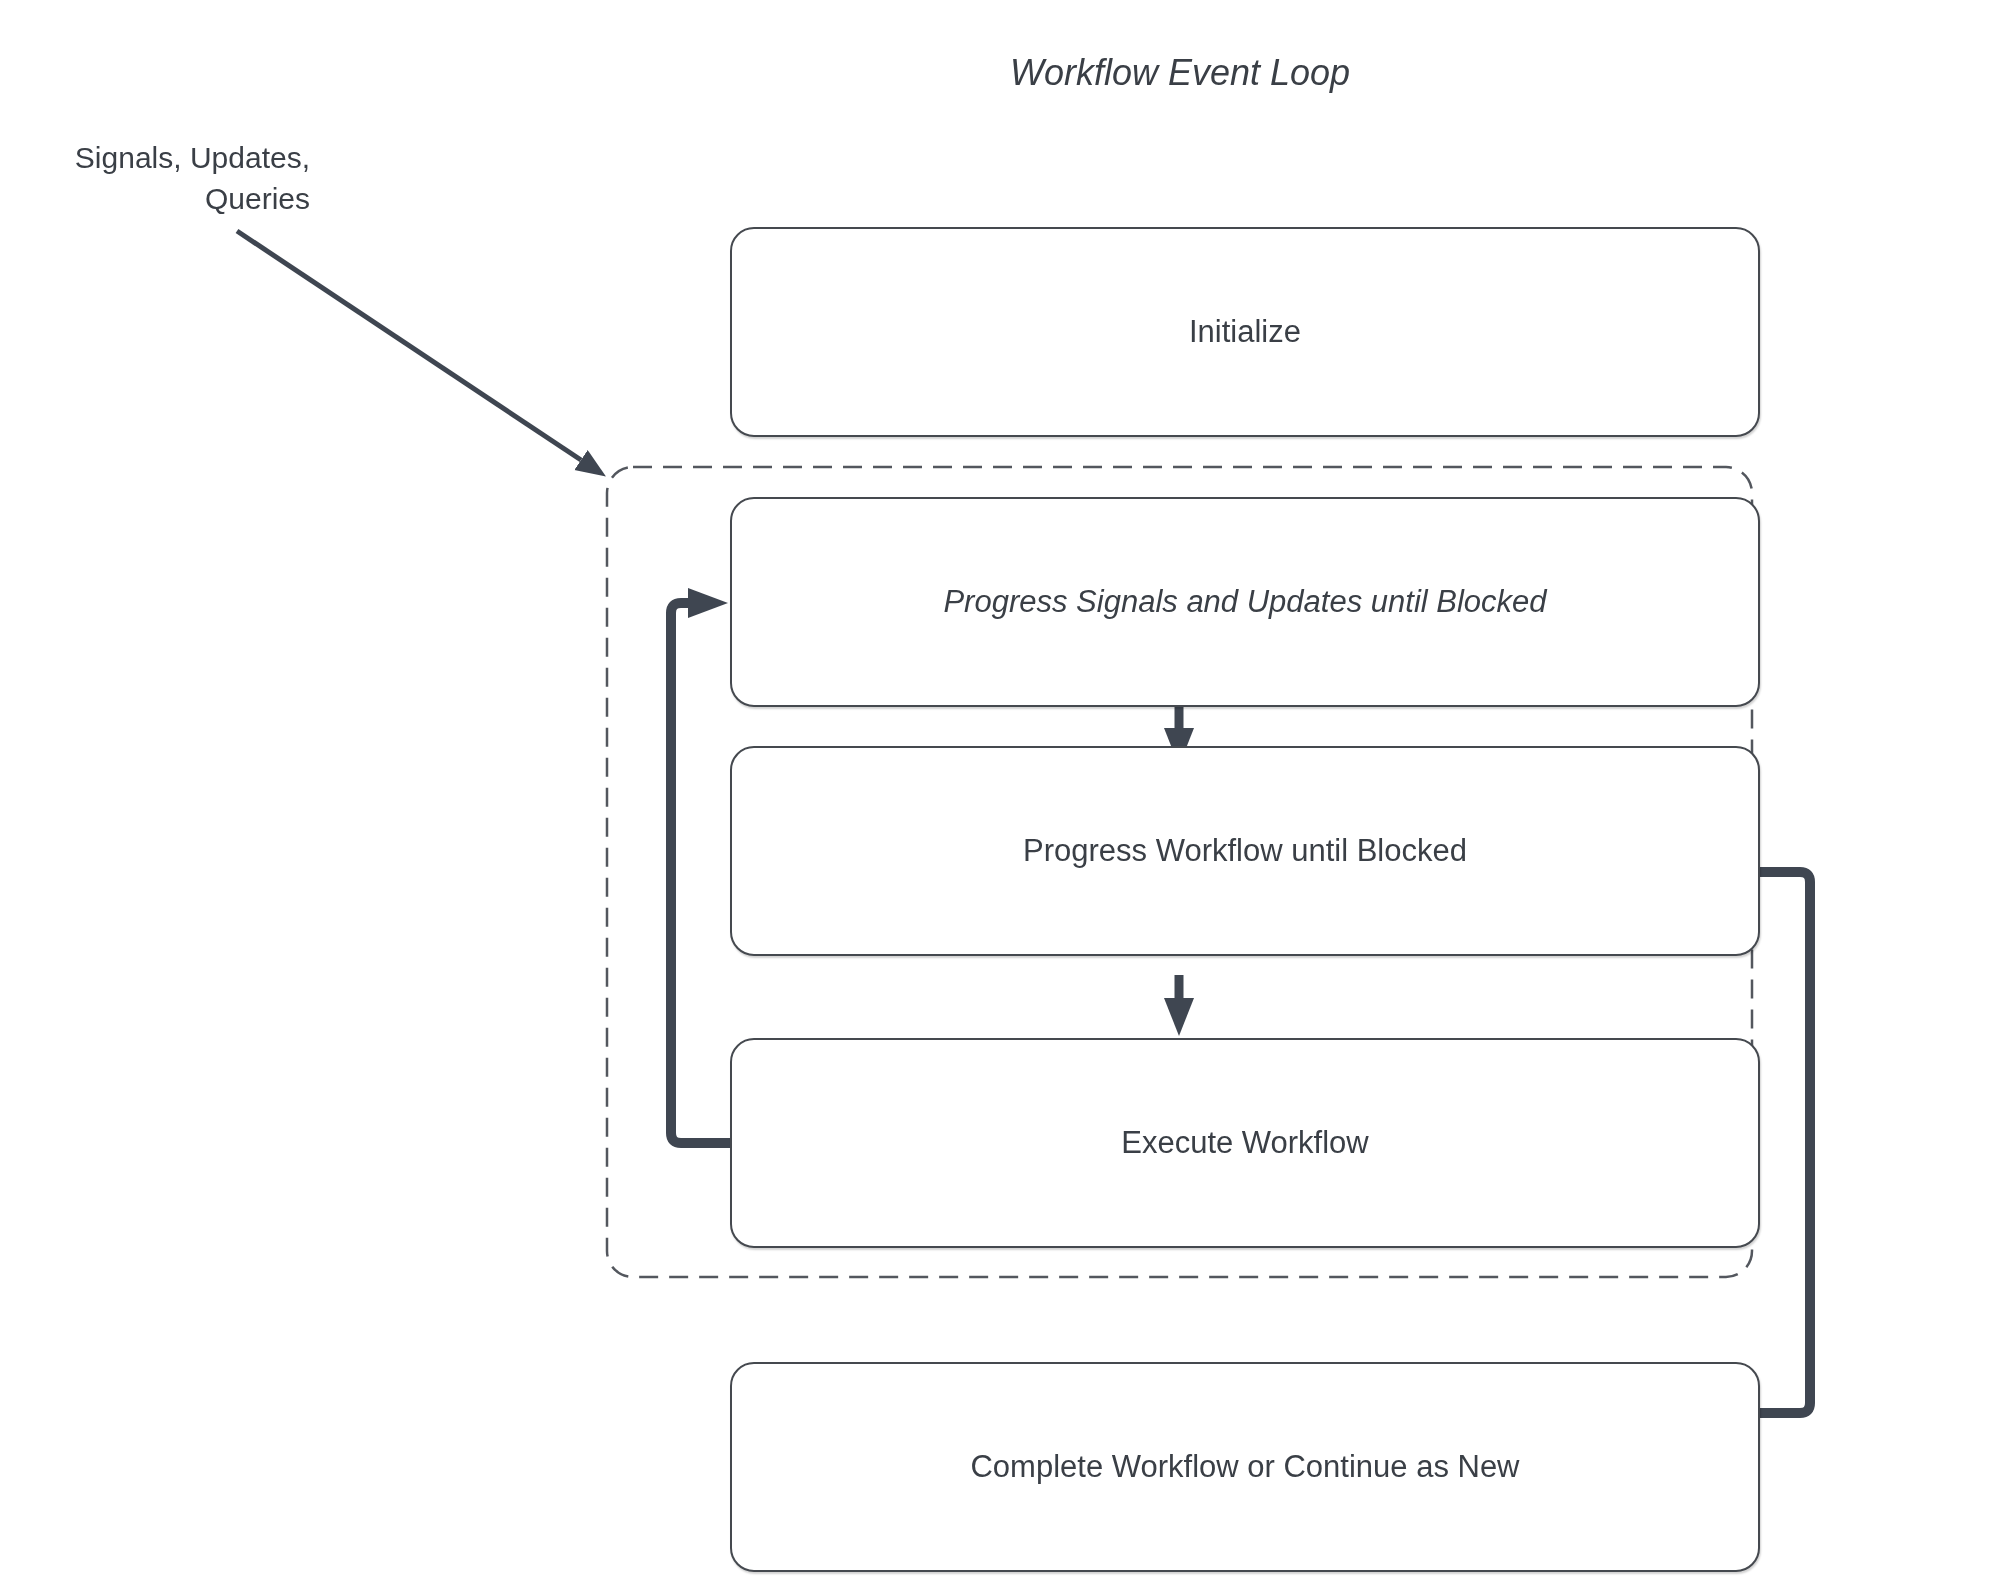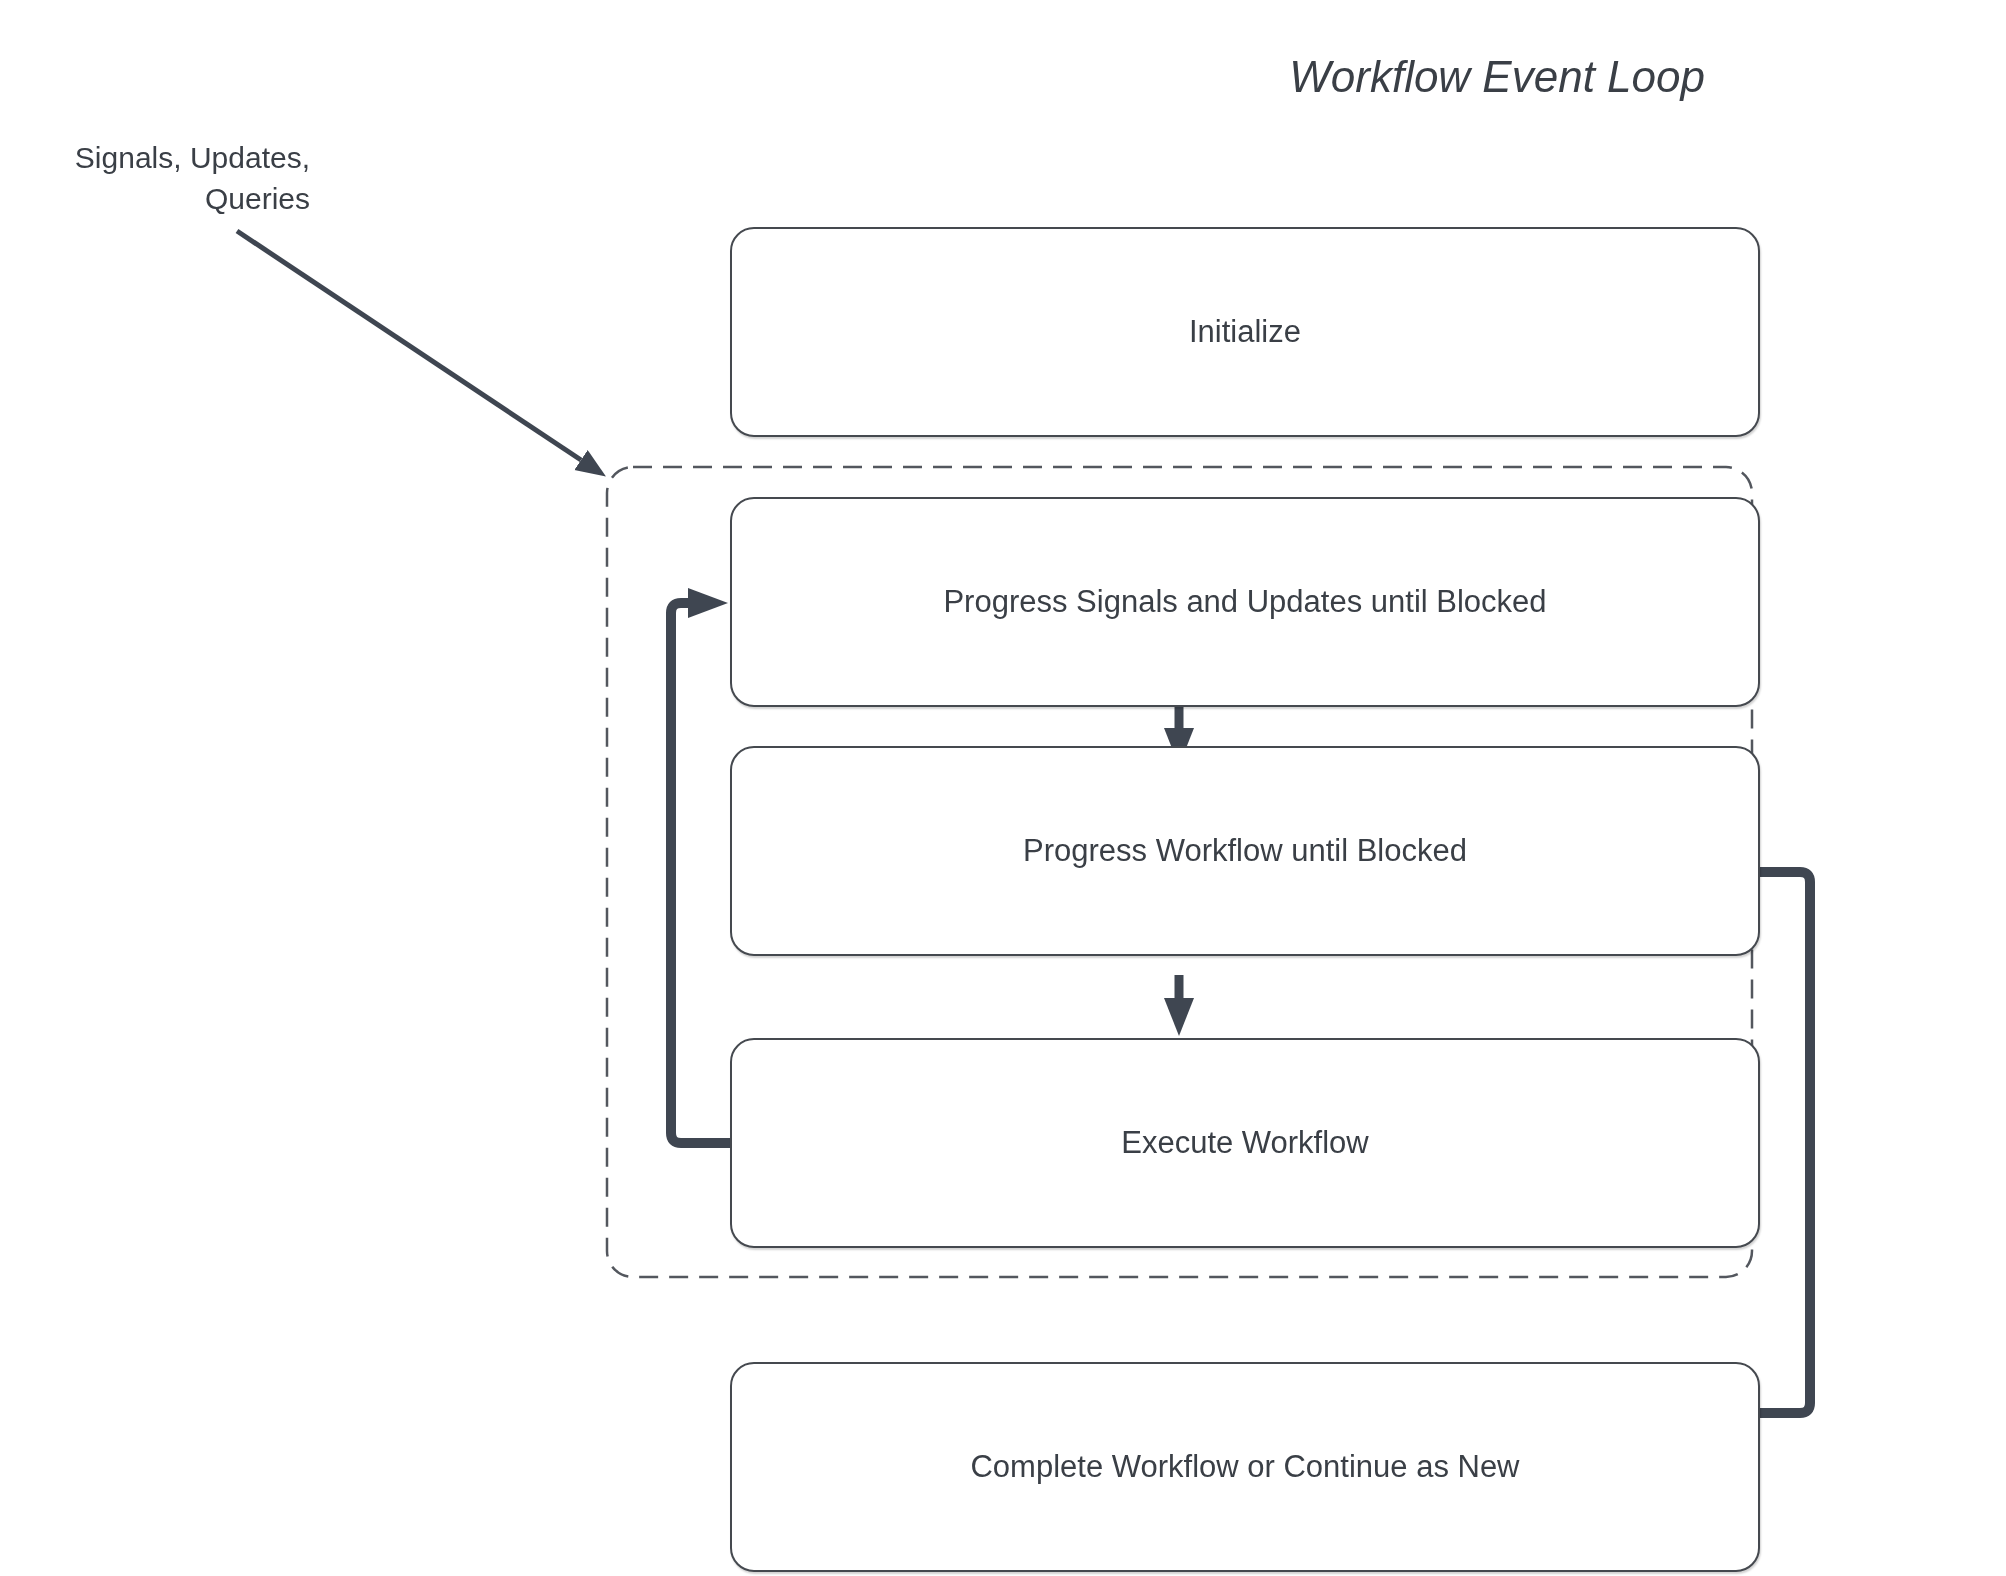--- a/index.html
+++ b/index.html
@@ -13,22 +13,22 @@
   .canvas{
     position:relative;
     width:2006px;height:1576px;
     background:var(--color-background);
     font-family:"Liberation Sans","DejaVu Sans",sans-serif;
     color:var(--color-text);
     overflow:hidden;
   }
   .diagram-title{
     position:absolute;left:655px;top:52px;width:1050px;
-    text-align:right;
-    font-size:44px;font-style:italic;font-weight:400;
+    text-align:center;
+    font-size:36px;font-style:italic;font-weight:400;
     color:var(--color-text);
   }
   .side-label{
     position:absolute;left:20px;top:138px;width:290px;
     text-align:right;
     font-size:30px;line-height:1.35;
     color:var(--color-text);
   }
   .node{
     position:absolute;
@@ -38,21 +38,21 @@
     border:2px solid var(--color-node-border);
     border-radius:24px;
     display:flex;align-items:center;justify-content:center;
     font-size:31px;
     color:var(--color-text);
     box-shadow:1px 2px 2px rgba(0,0,0,0.18);
     z-index:2;
   }
   .node span{padding:0 30px;text-align:center;}
   .node-initialize{top:227px;}
-  .node-progress-signals{top:497px;}
+  .node-progress-signals{top:497px;font-style:italic;}
   .node-progress-workflow{top:746px;align-items:center;}
   .node-execute-queries{top:1038px;}
   .node-complete{top:1362px;}
   svg.wires{
     position:absolute;left:0;top:0;width:2006px;height:1576px;
     pointer-events:none;
     z-index:1;
   }
   .wire{stroke:var(--color-connector);fill:none;}
   .wire-thick{stroke-width:10;}

